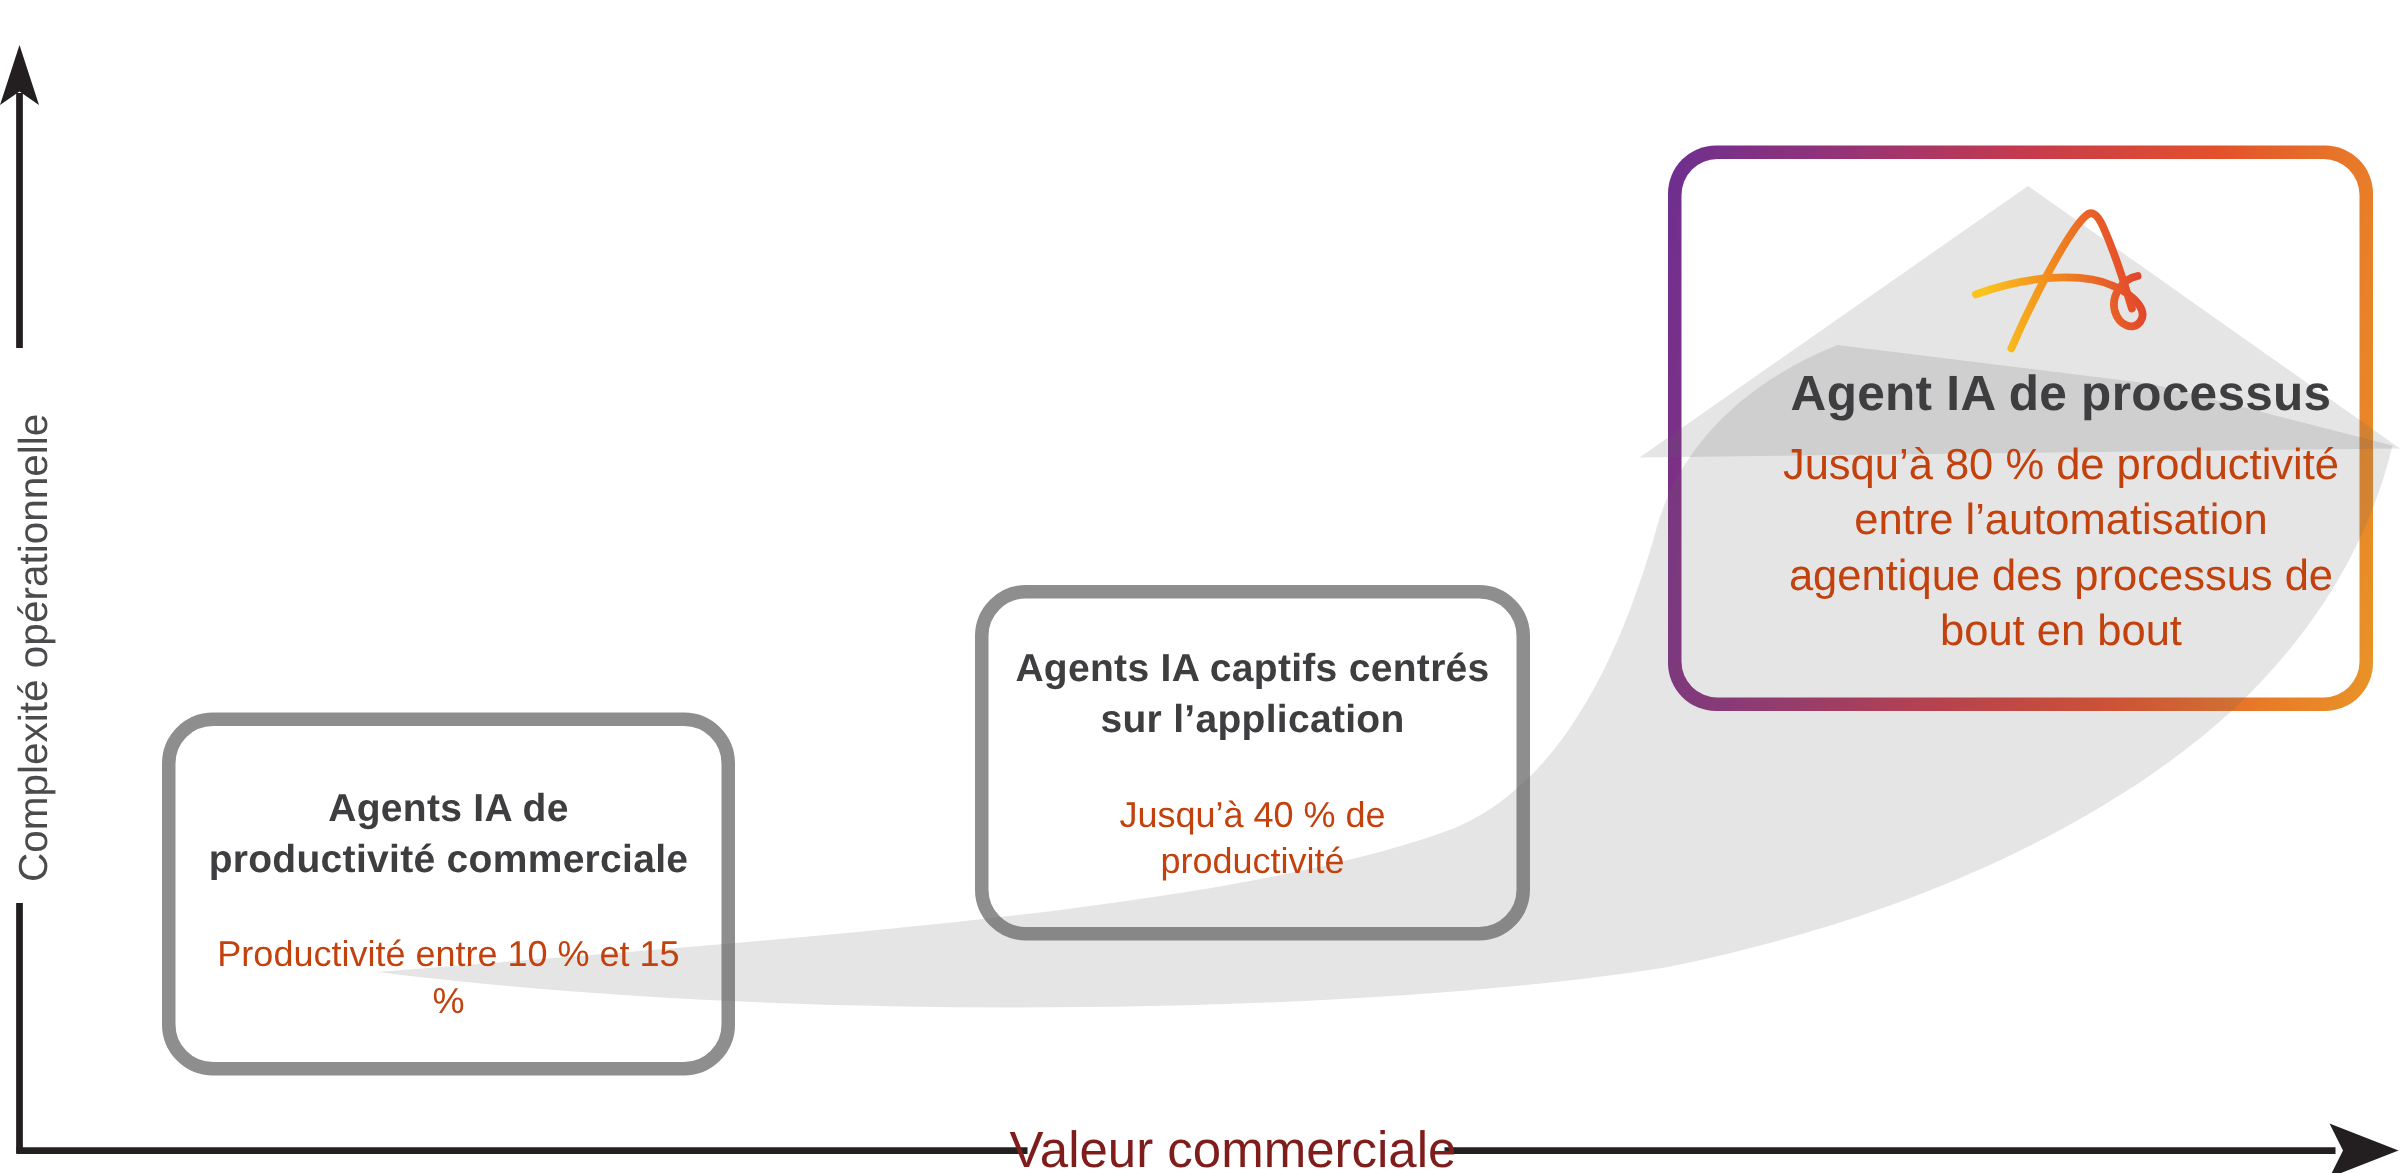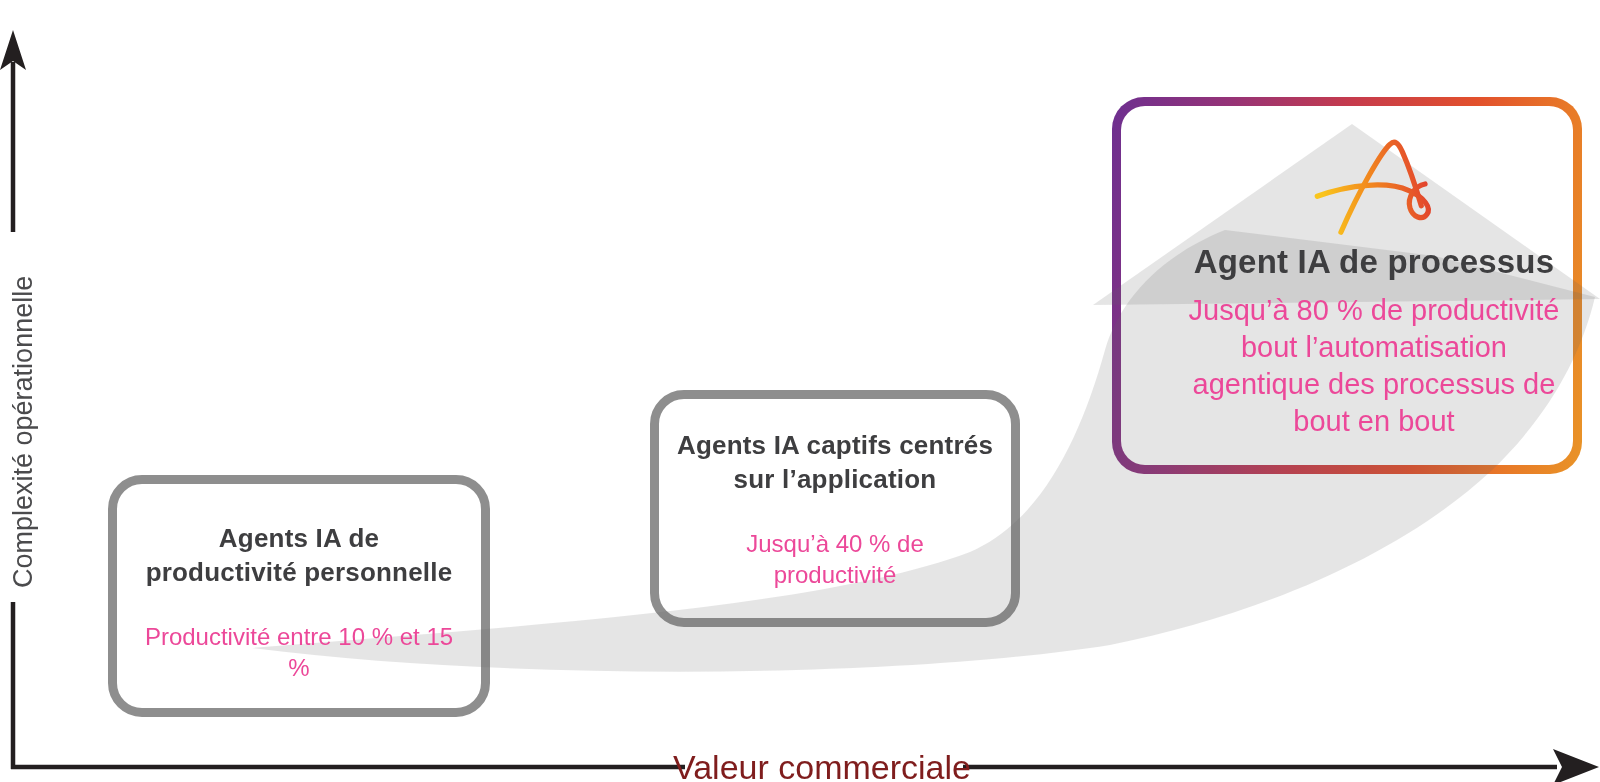--- a/index.html
+++ b/index.html
@@ -40,21 +40,21 @@
     align-items:center;justify-content:center;
     text-align:center;
     box-sizing:border-box;
   }
   .card-title{
     font-weight:bold;color:#3e3e40;
     font-size:26px;line-height:34px;
     letter-spacing:.2px;
   }
   .card-body{
-    color:#ec4899;
+    color:#c2410c;
     font-size:24px;line-height:31px;
   }
   .card-content.big .card-title{font-size:33px;line-height:40px;margin-top:2px;}
   .card-content.big .card-body{font-size:29px;line-height:37px;margin-top:10px;}
   .card-content.small .card-body{margin-top:32px;}
   .logo-a{margin-bottom:4px;}
 
   
   .x-axis-label{
     position:absolute;left:672px;top:748px;width:300px;
@@ -106,21 +106,21 @@
     <g stroke="#231f20" stroke-width="4.5">
       <line x1="11" y1="767" x2="685" y2="767"></line>
       <line x1="963" y1="767" x2="1557" y2="767"></line>
     </g>
     <polygon fill="#231f20" points="1599,767 1553,749 1562,767 1553,785"></polygon>
   </svg>
 
   <div class="card-content small" style="left:108px;top:481px;width:382px;height:242px;padding:10px 24px;">
     <div class="card-title">
       <div>Agents IA de</div>
-      <div>productivité personnelle</div>
+      <div>productivité commerciale</div>
     </div>
     <div class="card-body">
       <div>Productivité entre 10 % et 15 %</div>
     </div>
   </div>
 
   <div class="card-content small" style="left:650px;top:390px;width:370px;height:237px;padding:26px 16px;">
     <div class="card-title">
       <div>Agents IA captifs centrés</div>
       <div>sur l’application</div>
@@ -143,21 +143,21 @@
       <g fill="none" stroke="url(#logoGrad)" stroke-width="5.5" stroke-linecap="round">
         <path d="M 30 106 C 50 60, 73 21, 82 13 C 87 8, 91 12, 95 21 C 103 39, 110 61, 115 78"></path>
         <path d="M 5 68 C 40 55, 80 52, 102 62 C 118 69, 126 80, 121 87 C 116 94, 106 90, 103 80 C 100 69, 108 57, 119 55"></path>
       </g>
     </svg>
     <div class="card-title">
       <div>Agent IA de processus</div>
     </div>
     <div class="card-body">
       <div>Jusqu’à 80 % de productivité</div>
-      <div>bout l’automatisation</div>
+      <div>entre l’automatisation</div>
       <div>agentique des processus de</div>
       <div>bout en bout</div>
     </div>
   </div>
 
   <div class="x-axis-label">Valeur commerciale</div>
   <div class="y-axis-label">Complexité opérationnelle</div>
 
 </div>
 

